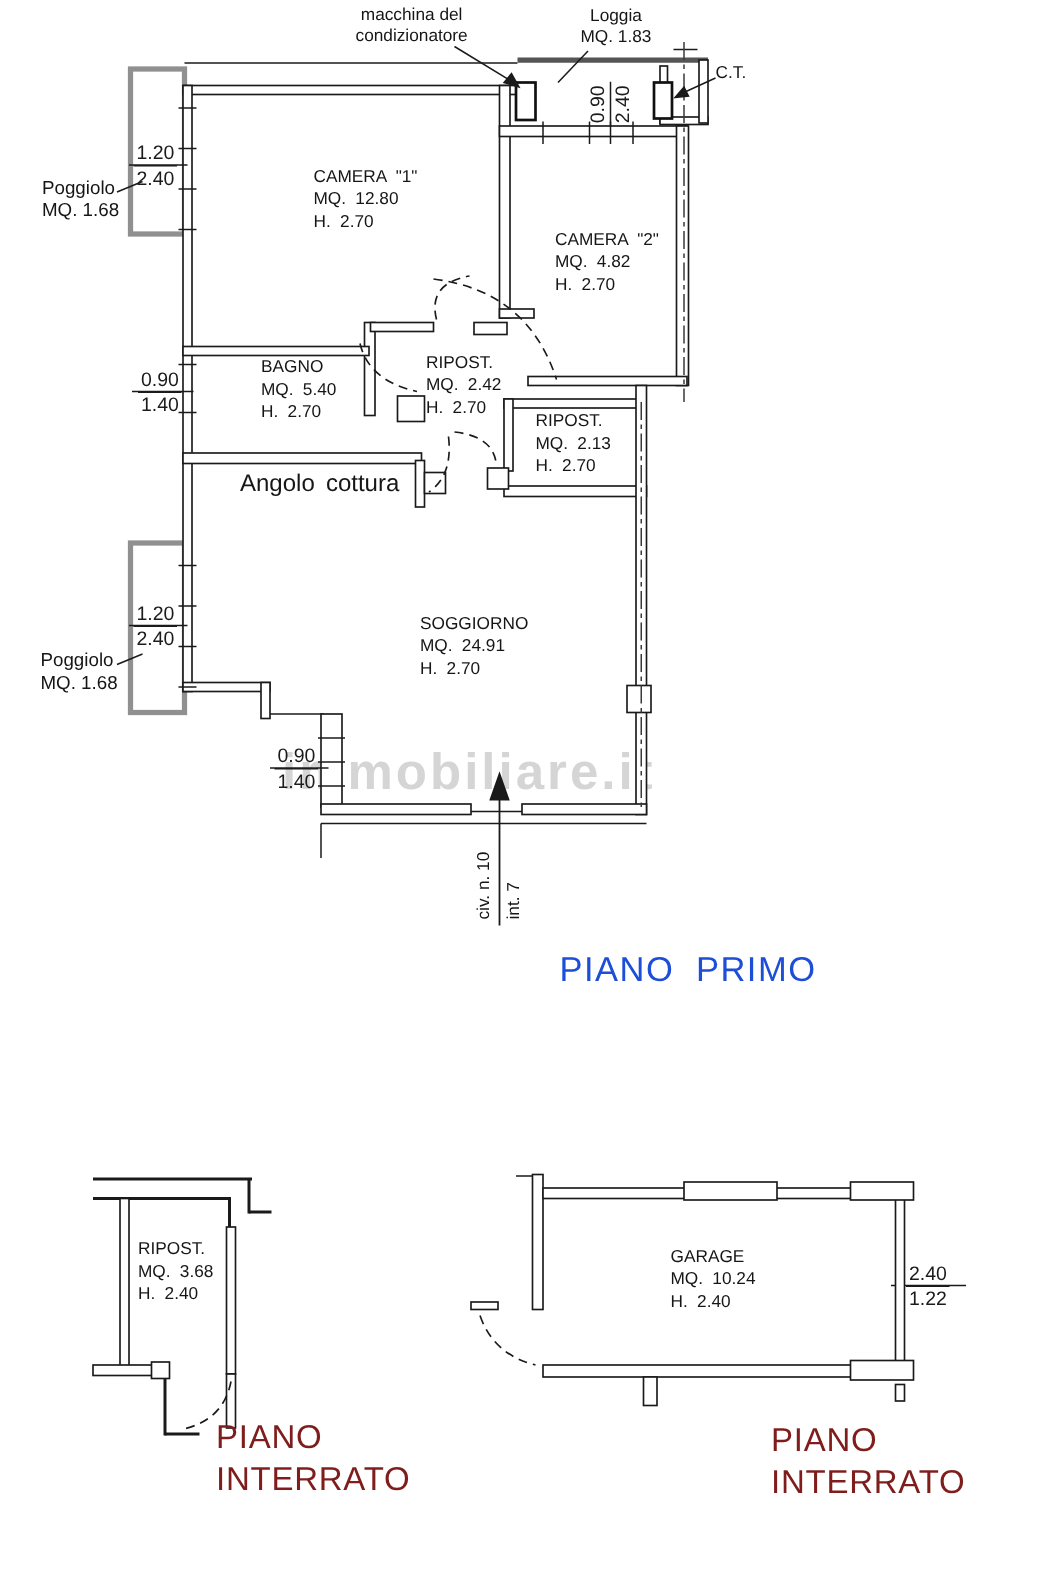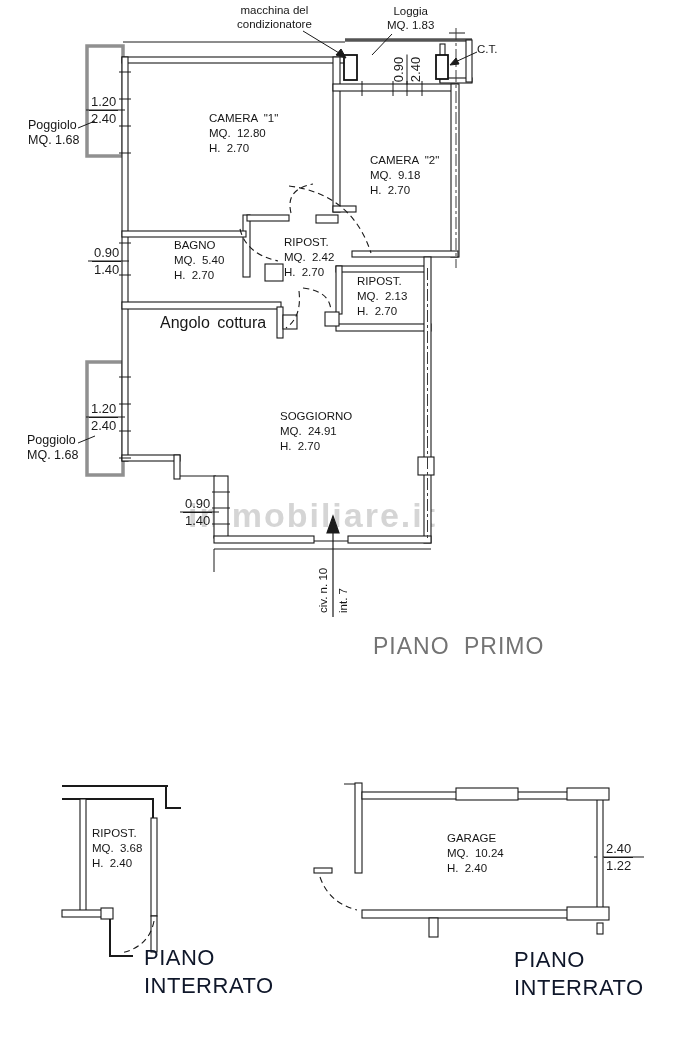--- a/index.html
+++ b/index.html
@@ -12,23 +12,23 @@
   .sm{font-size:11.5px;line-height:13.5px;text-align:center;}
   .pg{font-size:12.5px;line-height:15px;}
   .dim{position:absolute;z-index:3;display:inline-flex;flex-direction:column;align-items:center;
        font-size:13px;line-height:14px;color:#1b1b1b;}
   .dim .top{border-bottom:1px solid #1b1b1b;padding:0 2px 1px;}
   .dim .bot{padding-top:1px;}
   .dim.rot{width:36px;transform:rotate(-90deg);}
   .vtext{position:absolute;z-index:3;transform:rotate(-90deg);transform-origin:0 0;
          font-size:11.5px;white-space:nowrap;color:#161616;}
   .title{position:absolute;z-index:3;font-size:23px;letter-spacing:1px;word-spacing:7px;
-         color:#737373;white-space:nowrap;}
+         color:#1d4ed8;white-space:nowrap;}
   .btitle{position:absolute;z-index:3;font-size:22px;line-height:28px;letter-spacing:0.5px;
-          color:#0f172a;white-space:nowrap;}
+          color:#7f1d1d;white-space:nowrap;}
   .watermark{position:absolute;z-index:1;font-size:34px;font-weight:bold;letter-spacing:2px;
              color:rgba(150,150,150,0.40);white-space:nowrap;}
 </style>
 </head>
 <body>
 
 <div class="canvas">
 
   <div class="watermark" style="left:188px;top:496px">immobiliare.it</div>
 
@@ -190,21 +190,21 @@
   <div class="lbl sm" style="left:477px;top:43px">C.T.</div>
 
   <div class="rl" style="left:209px;top:111px">
     <div>CAMERA "1"</div>
     <div>MQ. 12.80</div>
     <div>H. 2.70</div>
   </div>
 
   <div class="rl" style="left:370px;top:153px">
     <div>CAMERA "2"</div>
-    <div>MQ. 9.18</div>
+    <div>MQ. 4.82</div>
     <div>H. 2.70</div>
   </div>
 
   <div class="rl" style="left:174px;top:238px">
     <div>BAGNO</div>
     <div>MQ. 5.40</div>
     <div>H. 2.70</div>
   </div>
 
   <div class="rl" style="left:284px;top:235px">

